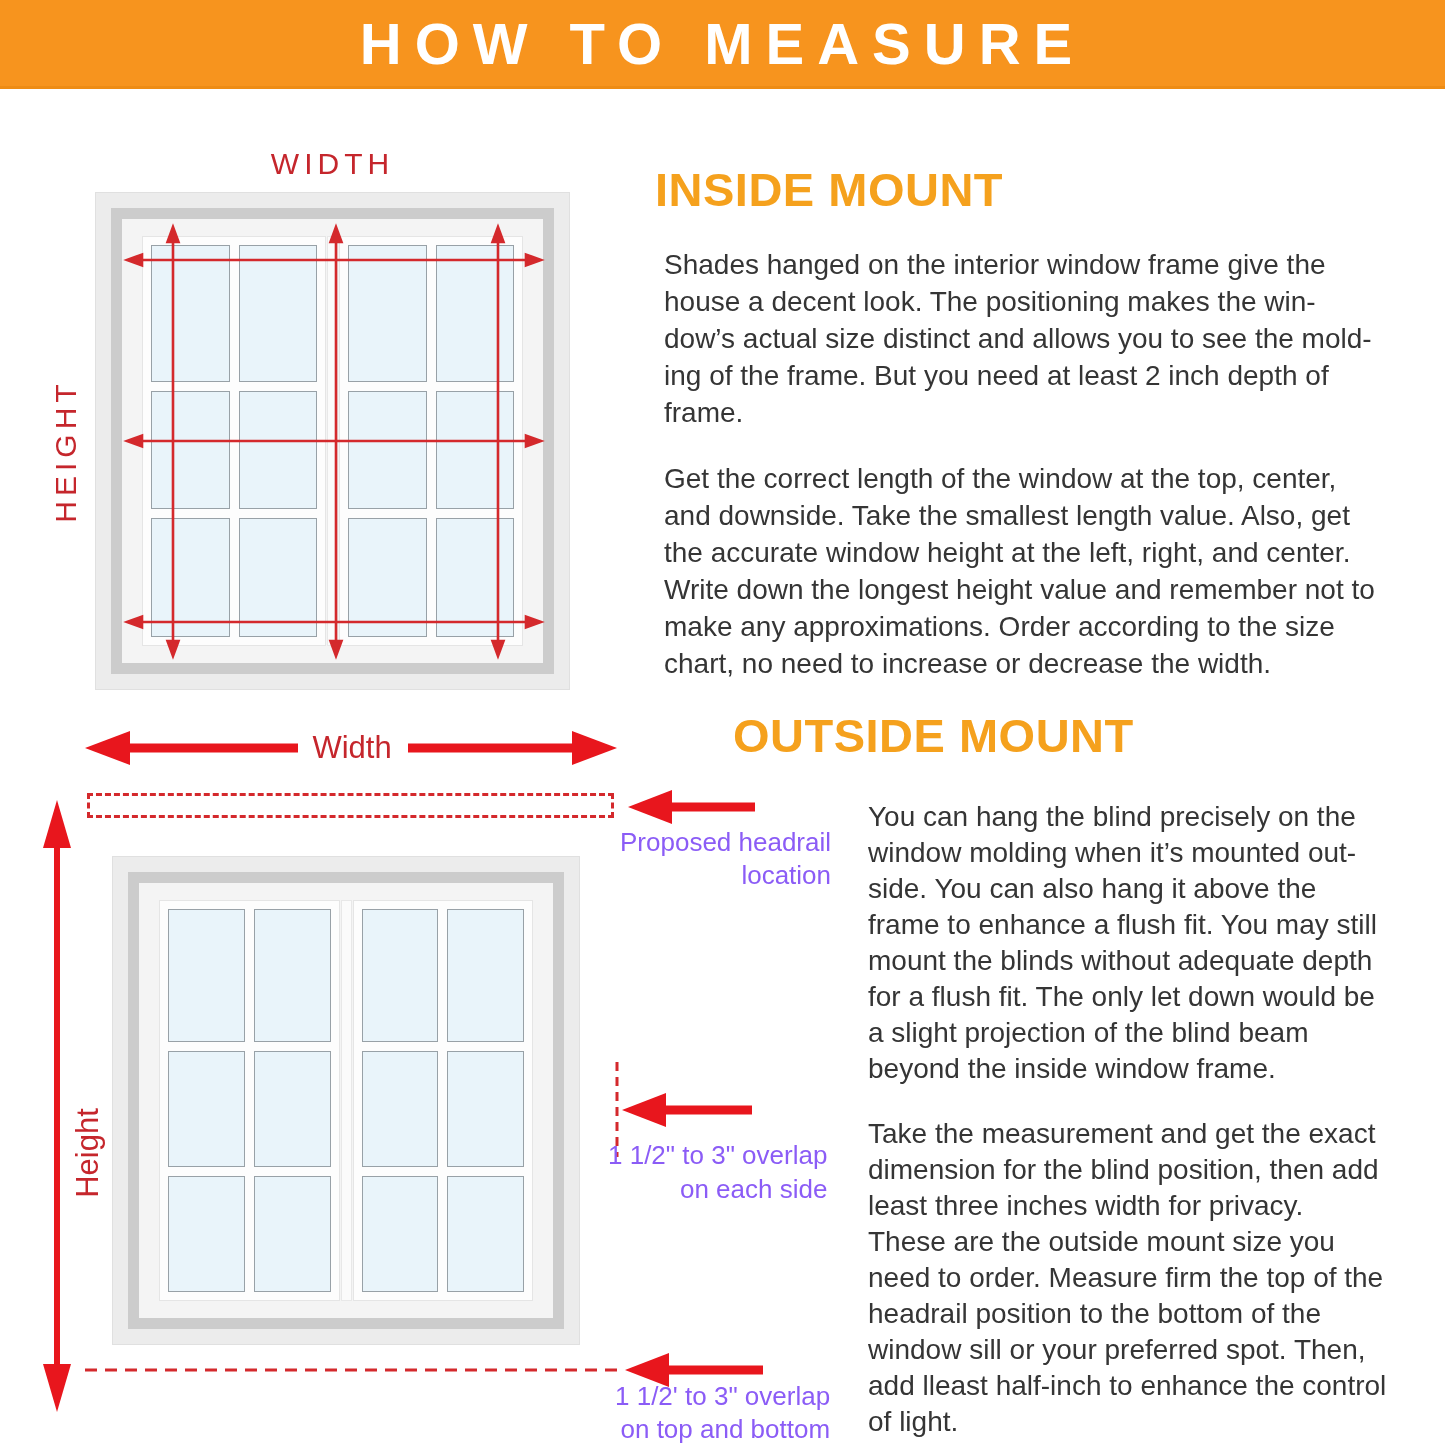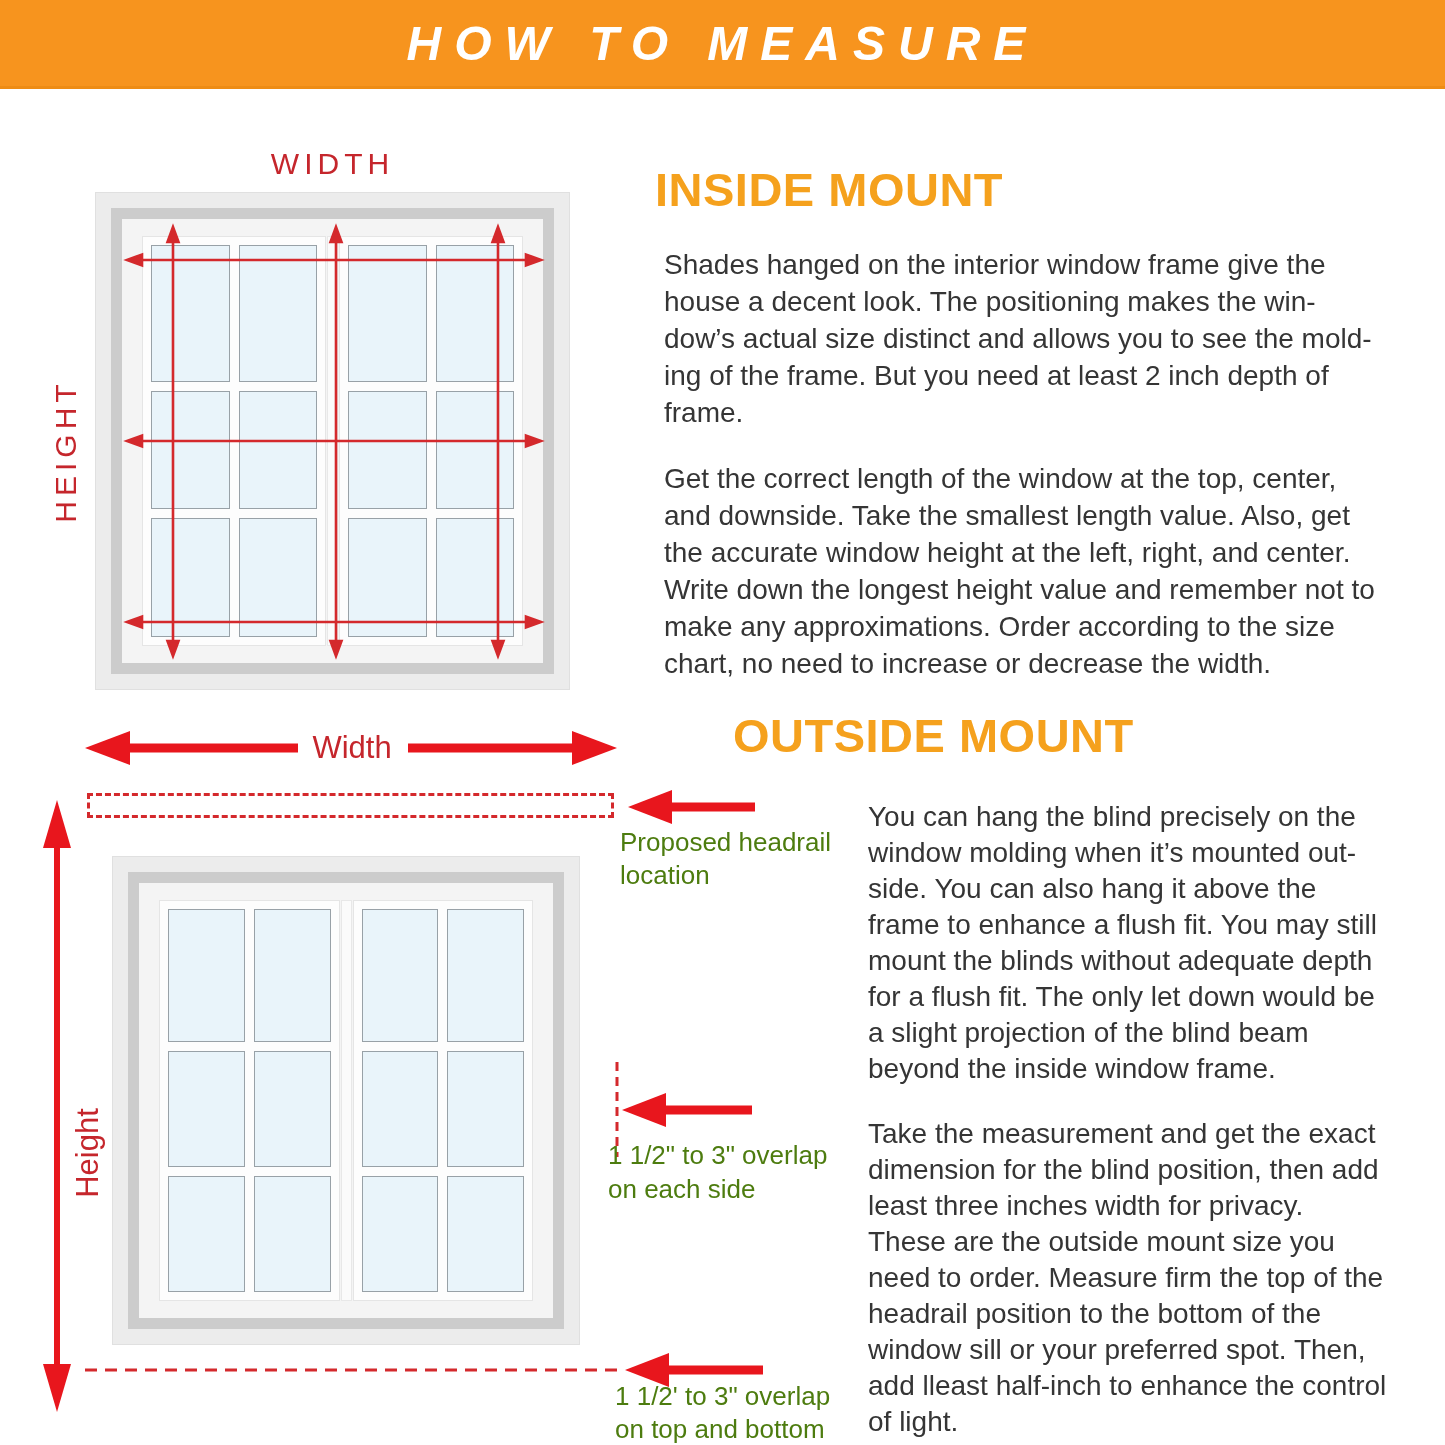--- a/index.html
+++ b/index.html
@@ -7,39 +7,39 @@
     position:relative;width:1445px;height:1445px;overflow:hidden;background:#ffffff;
     font-family:"Liberation Sans",sans-serif;
   }
   
   .banner{
     position:absolute;left:0;top:0;width:1445px;height:86px;background:#f7941e;
     display:flex;align-items:center;justify-content:center;
     border-bottom:3px solid #ee8c14;
   }
   .banner-title{
-    color:#ffffff;font-size:48px;font-weight:bold;letter-spacing:13px;
-    transform:scaleX(1.0);white-space:nowrap;font-style:italic;
+    color:#ffffff;font-size:58px;font-weight:bold;letter-spacing:13px;
+    transform:scaleX(1.0);white-space:nowrap;
   }
   
   .window{position:absolute;background:#ececec;border:1px solid #e0e0e0;box-sizing:border-box;padding:15px;}
   .frame2{background:#cccccc;height:100%;box-sizing:border-box;padding:11px;}
   .field{background:#f4f4f4;height:100%;box-sizing:border-box;display:flex;}
   .sashes{flex:1;display:flex;margin:17px 20px;}
   .sash{
     flex:1;display:grid;grid-template-columns:1fr 1fr;grid-template-rows:1.15fr 1fr 1fr;
     gap:9px;background:#fdfdfd;padding:8px;border:1px solid #e5e5e5;box-sizing:border-box;
   }
   .mullion{width:11px;background:#fbfbfb;border:1px solid #e8e8e8;box-sizing:border-box;margin:0 1px;}
   .pane{background:#e9f4fa;border:1px solid #98a1a7;box-sizing:border-box;}
   
   .red-label{position:absolute;color:#c5262c;white-space:nowrap;}
   .cap-label{font-size:30px;letter-spacing:5px;text-align:center;}
   .rot{transform:rotate(-90deg);}
-  .note{position:absolute;color:#4d7c0f;font-size:26px;line-height:33px;white-space:pre-line;}
+  .note{position:absolute;color:#8b5cf6;font-size:26px;line-height:33px;white-space:pre-line;text-align:right;}
   
   .section-heading{
     position:absolute;color:#f5a11d;font-size:47px;font-weight:bold;
     white-space:nowrap;letter-spacing:0.5px;
   }
   .para{
     position:absolute;color:#353535;font-size:28px;line-height:37px;white-space:pre-line;
   }
   .para.tight{line-height:36px;}
   svg{position:absolute;overflow:visible;}

